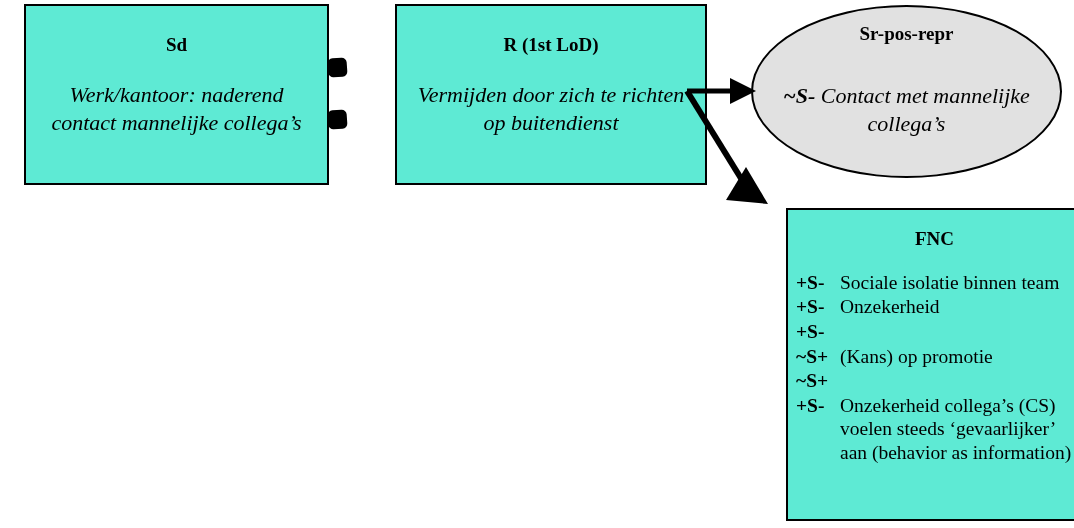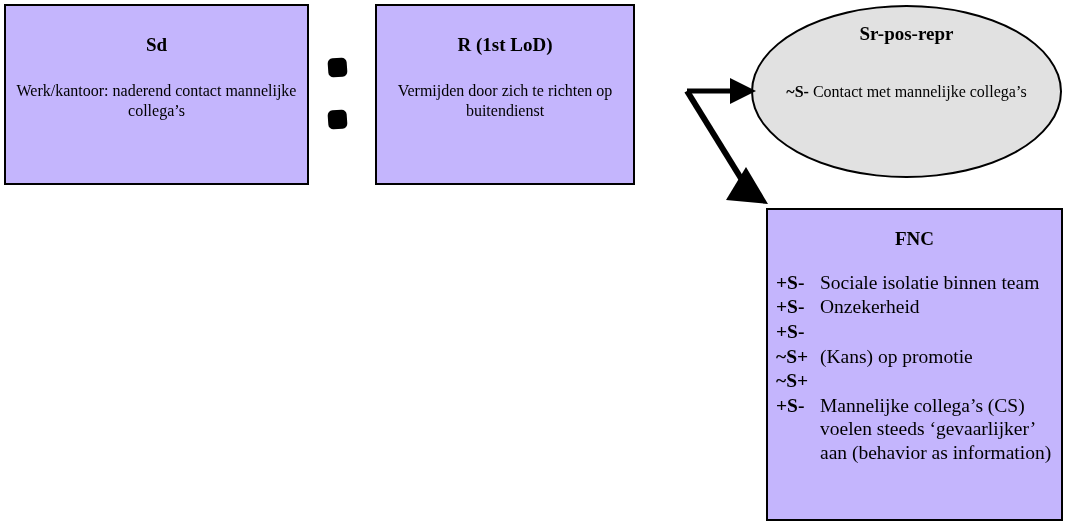--- a/index.html
+++ b/index.html
@@ -21,51 +21,53 @@
     left: 0;
     top: 0;
     width: 1074px;
     height: 528px;
   }
 
   
   .node {
     position: absolute;
     box-sizing: border-box;
-    background: #c4b5fd;
+    background: #5eead4;
     border: 2px solid #000000;
     text-align: center;
+    margin-left: 20px;
   }
 
   .node-title {
     font-weight: bold;
     font-size: 19px;
     line-height: 1.2;
   }
 
   .node-body {
-    font-size: 16px;
+    font-size: 22px;
     line-height: 1.26;
+    font-style: italic;
   }
 
   
   #sd-node {
     left: 4px;
     top: 4px;
     width: 305px;
     height: 181px;
   }
   #sd-node .node-title { margin-top: 28px; }
   #sd-node .node-body  { margin-top: 24px; padding: 0 10px; }
 
   
   #r-node {
     left: 375px;
     top: 4px;
-    width: 260px;
+    width: 312px;
     height: 181px;
   }
   #r-node .node-title { margin-top: 28px; }
   #r-node .node-body  { margin-top: 24px; padding: 0 8px; }
 
   
   .dot-group {
     position: absolute;
     left: 328px;
     top: 58px;
@@ -183,21 +185,21 @@
         </li>
         <li class="fnc-item">
           <span class="fnc-marker">~S+</span>
           <span class="fnc-text">(Kans) op promotie</span>
         </li>
         <li class="fnc-item">
           <span class="fnc-marker">~S+</span>
         </li>
         <li class="fnc-item">
           <span class="fnc-marker">+S-</span>
-          <span class="fnc-text">Mannelijke collega’s (CS) voelen steeds ‘gevaarlijker’ aan (behavior as information)</span>
+          <span class="fnc-text">Onzekerheid collega’s (CS) voelen steeds ‘gevaarlijker’ aan (behavior as information)</span>
         </li>
       </ul>
   </div>
 
   <svg class="arrow-layer" width="1074" height="528" viewBox="0 0 1074 528">
     <g>
       <line x1="687" y1="91" x2="733" y2="91" stroke="#000" stroke-width="5"></line>
       <polygon points="730,78 756,91 730,104" fill="#000"></polygon>
     </g>
     <g>

